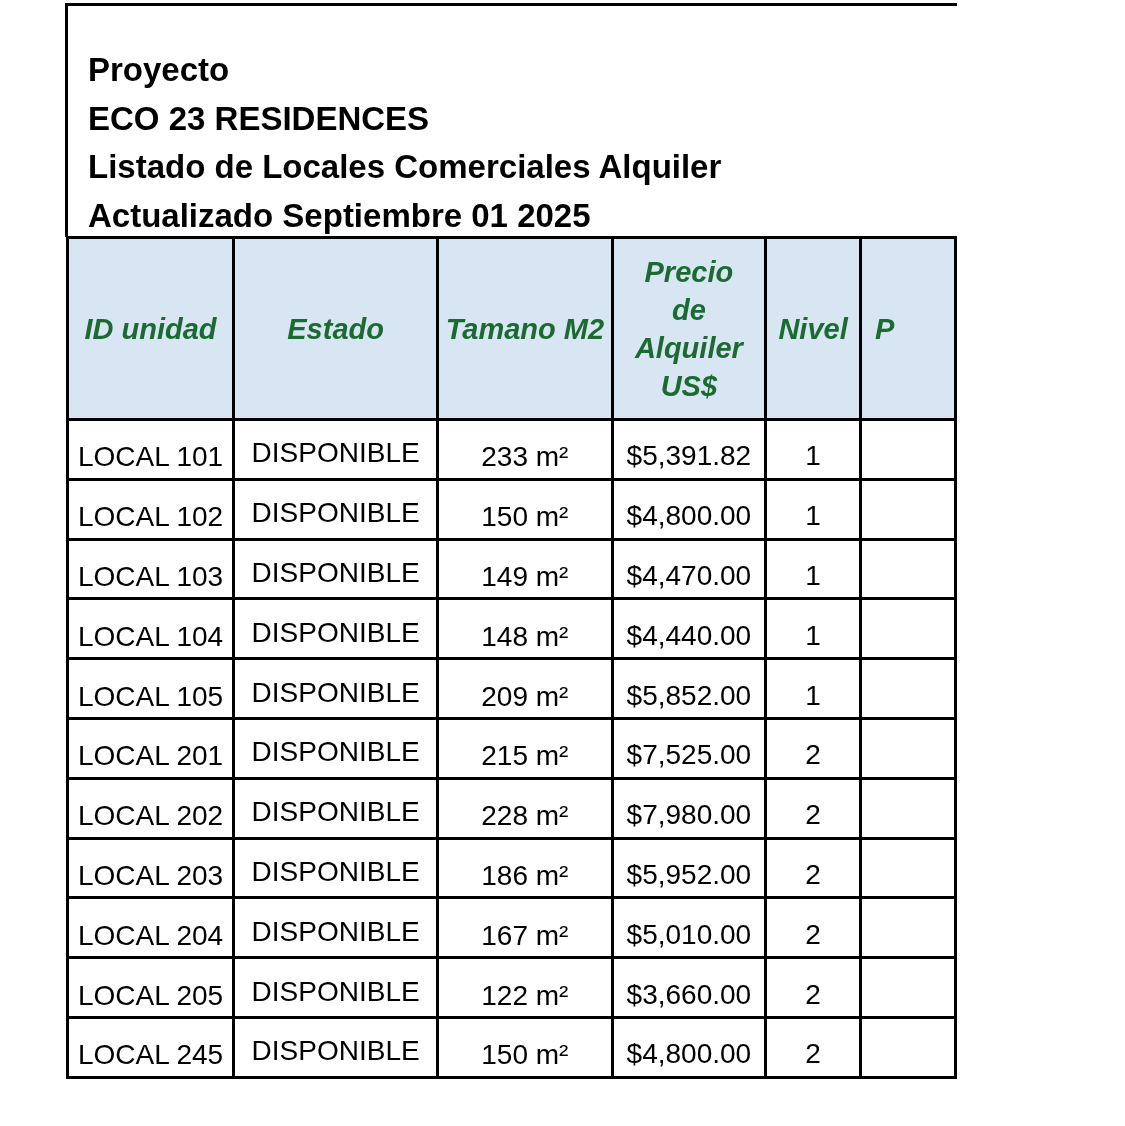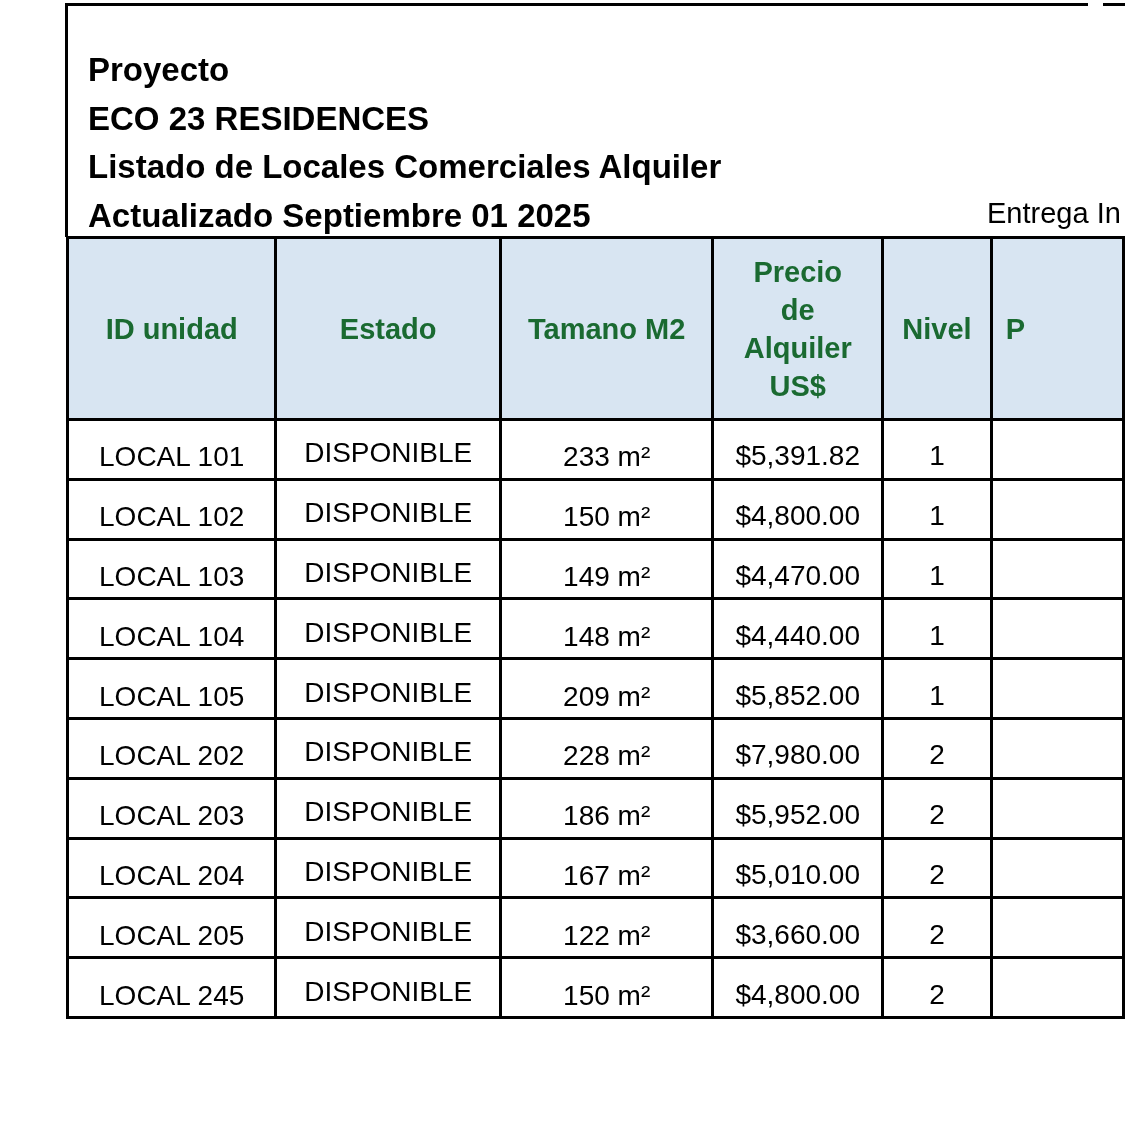--- a/index.html
+++ b/index.html
@@ -2,21 +2,21 @@
 <html><head>
 <meta charset="utf-8">
 <style>
   html, body {
     margin: 0;
     padding: 0;
     background: #ffffff;
   }
   .page {
     position: relative;
-    width: 1125px;
+    width: 957px;
     height: 1126px;
     background: #ffffff;
     overflow: hidden;
     font-family: "Liberation Sans", sans-serif;
     color: #000000;
   }
   
   .top-border-a {
     position: absolute;
     left: 66px; top: 3px;
@@ -63,20 +63,21 @@
   }
   tr.head-row { height: 182px; }
   tr.body-row { height: 59.8px; }
   table.grid th {
     background: #d8e5f2;
     color: #1a6a31;
     font-weight: bold;
     font-size: 29px;
     text-align: center;
     vertical-align: middle;
+    font-style: italic;
   }
   table.grid th .hv { white-space: pre-line; line-height: 38px; }
   table.grid th.c5 { text-align: left; }
   table.grid th.c5 .hv { padding-left: 13px; }
   table.grid td {
     font-size: 28px;
     text-align: center;
     vertical-align: middle;
     background: #ffffff;
   }
@@ -163,20 +164,28 @@
         </tr>
         <tr class="body-row">
           <td class="c0"><span class="hv">LOCAL 105</span></td>
           <td class="c1"><span class="hv">DISPONIBLE</span></td>
           <td class="c2"><span class="hv">209 m²</span></td>
           <td class="c3"><span class="hv">$5,852.00</span></td>
           <td class="c4"><span class="hv">1</span></td>
           <td class="c5"><span class="hv"></span></td>
         </tr>
         <tr class="body-row">
+          <td class="c0"><span class="hv">LOCAL 201</span></td>
+          <td class="c1"><span class="hv">DISPONIBLE</span></td>
+          <td class="c2"><span class="hv">215 m²</span></td>
+          <td class="c3"><span class="hv">$7,525.00</span></td>
+          <td class="c4"><span class="hv">2</span></td>
+          <td class="c5"><span class="hv"></span></td>
+        </tr>
+        <tr class="body-row">
           <td class="c0"><span class="hv">LOCAL 202</span></td>
           <td class="c1"><span class="hv">DISPONIBLE</span></td>
           <td class="c2"><span class="hv">228 m²</span></td>
           <td class="c3"><span class="hv">$7,980.00</span></td>
           <td class="c4"><span class="hv">2</span></td>
           <td class="c5"><span class="hv"></span></td>
         </tr>
         <tr class="body-row">
           <td class="c0"><span class="hv">LOCAL 203</span></td>
           <td class="c1"><span class="hv">DISPONIBLE</span></td>

